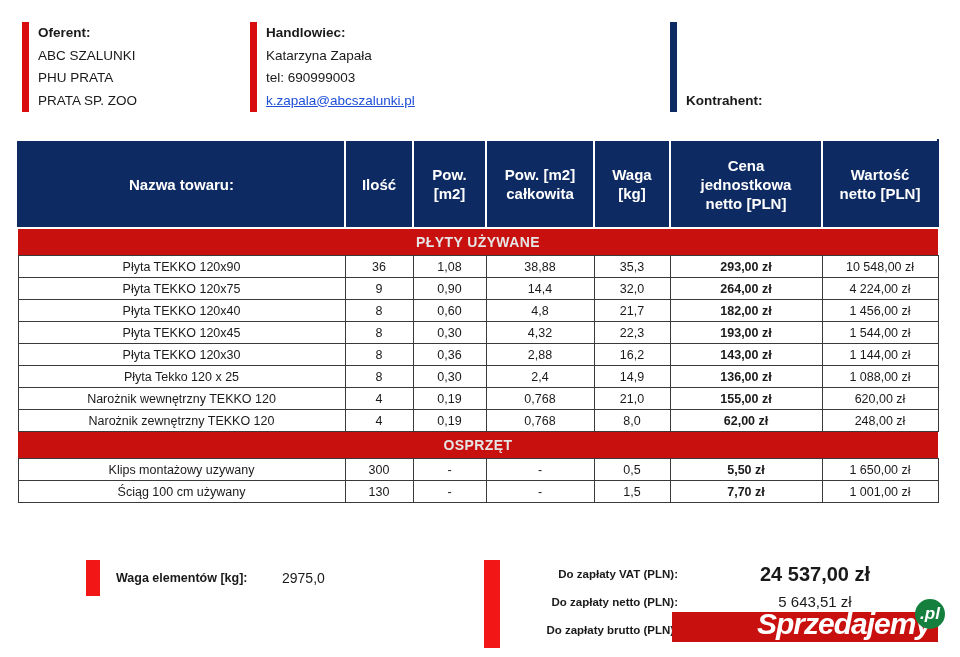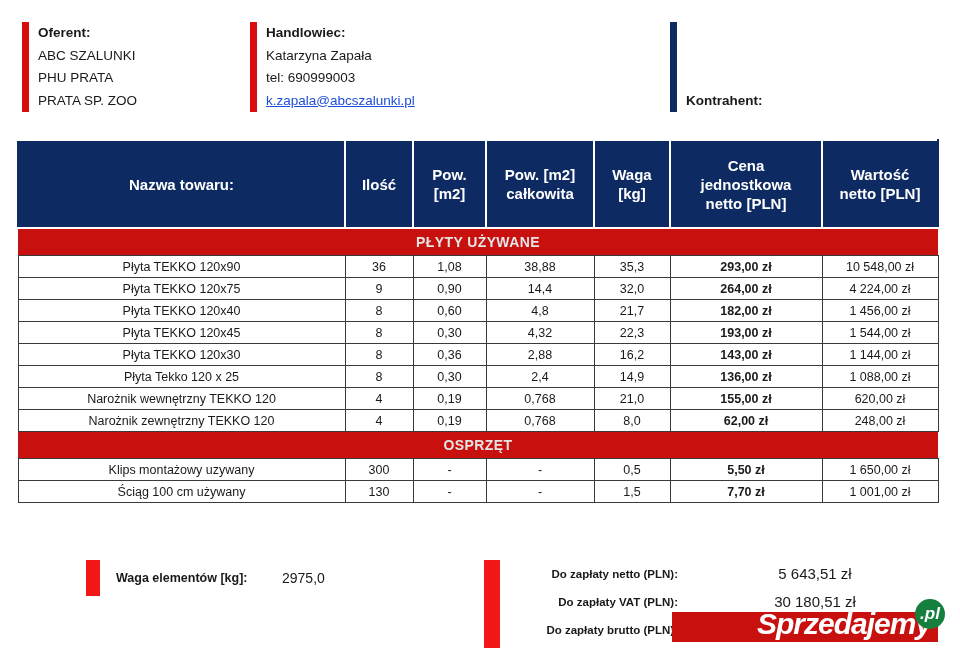--- a/index.html
+++ b/index.html
@@ -387,27 +387,28 @@
 
   <div class="weight-block">
     <div class="accent-bar"></div>
     <div class="weight-label">Waga elementów [kg]:</div>
   </div>
   <div class="weight-value">2975,0</div>
 
   <div class="totals-block">
     <div class="accent-bar"></div>
     <div class="totals-labels">
+      <div>Do zapłaty VAT (PLN):</div>
       <div>Do zapłaty netto (PLN):</div>
-      <div>Do zapłaty VAT (PLN):</div>
       <div>Do zapłaty brutto (PLN):</div>
     </div>
   </div>
 
   <div class="totals-values">
+    <div class="val-netto">24 537,00 zł</div>
     <div class="val-vat">5 643,51 zł</div>
     <div class="val-brutto">30 180,51 zł</div>
   </div>
 </div>
 
 <div class="watermark"></div>
 <div class="watermark-text">Sprzedajemy</div>
 <div class="watermark-badge">.pl</div>
 
 </body></html>

